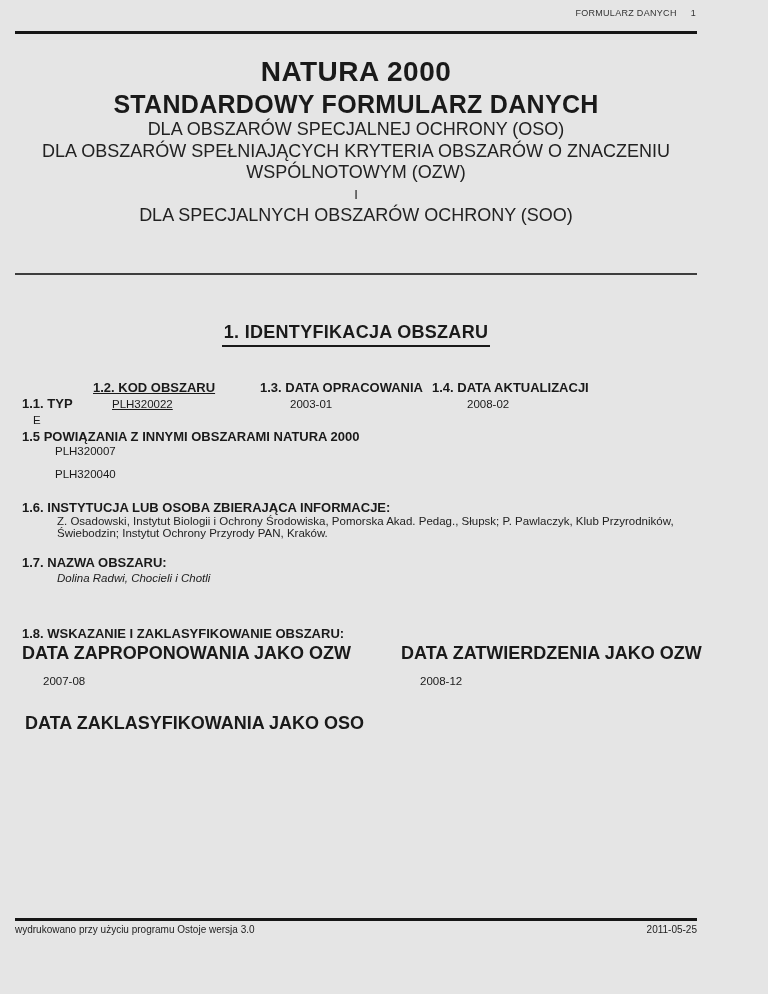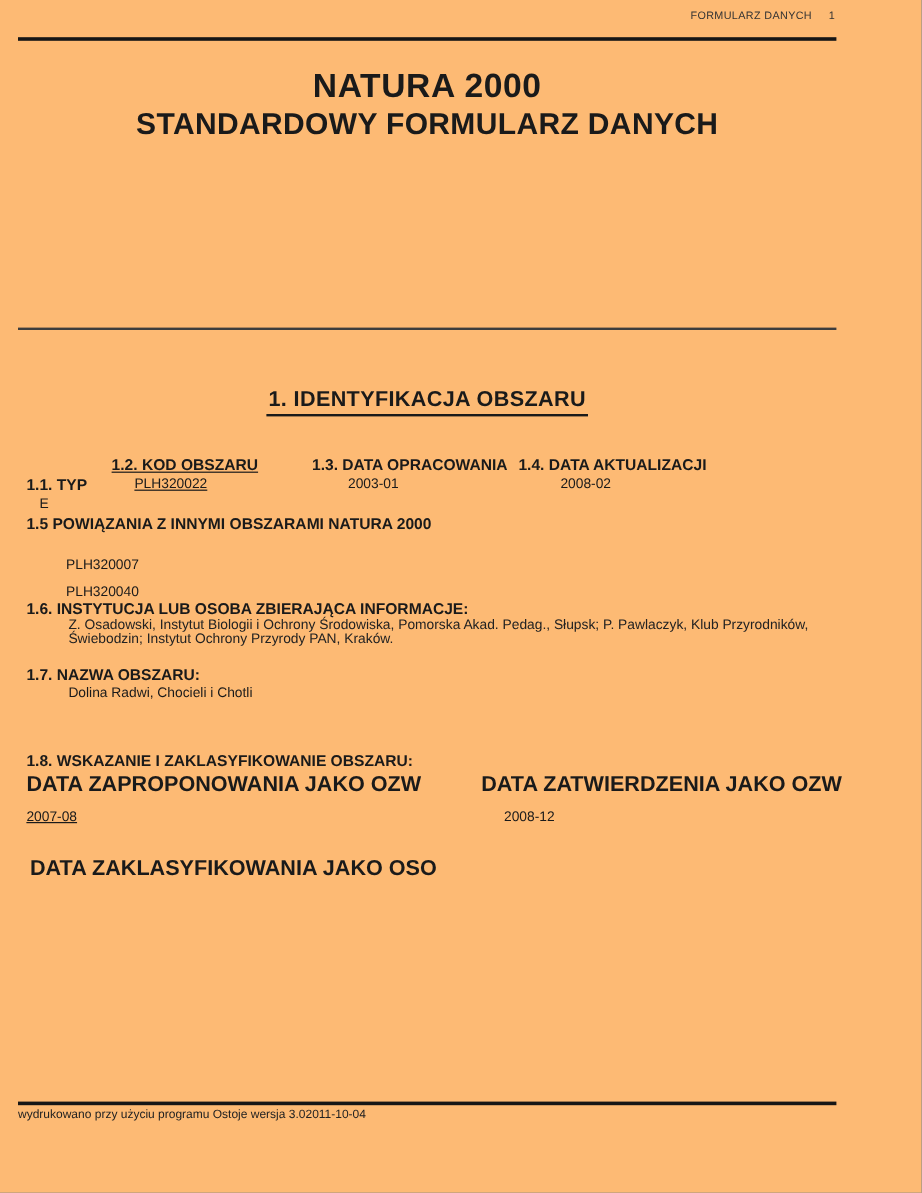--- a/index.html
+++ b/index.html
@@ -1,19 +1,19 @@
 <!DOCTYPE html>
 <html><head>
 <meta charset="utf-8">
 <style>
   html,body{margin:0;padding:0;background:#888;}
   .page{
     position:relative;
     width:768px;height:994px;
-    background:#fdba74;
+    background:#e5e5e5;
     font-family:"Liberation Sans", sans-serif;
     color:#1a1a1a;
     overflow:hidden;
   }
   
   .running-header{
     position:absolute;top:8px;right:72px;
     display:flex;align-items:baseline;gap:14px;
     font-size:9px;color:#333;letter-spacing:.3px;
   }
@@ -41,52 +41,59 @@
   .field-2{left:93px;text-decoration:underline;} .field-2 .val{padding-left:19px;}
   .field-3{left:260px;} .field-3 .val{padding-left:30px;}
   .field-4{left:432px;} .field-4 .val{padding-left:35px;}
 
   .blk-label{position:absolute;font-size:13px;font-weight:bold;white-space:nowrap;}
   .lbl-15{left:22px;top:429px;}
   .lbl-16{left:22px;top:500px;}
   .lbl-17{left:22px;top:555px;}
   .lbl-18{left:22px;top:626px;}
 
-  .codes{position:absolute;left:55px;top:460px;font-size:11.5px;line-height:22.5px;}
+  .codes{position:absolute;left:55px;top:440px;font-size:11.5px;line-height:22.5px;}
   .inst-body{position:absolute;left:57px;top:515px;width:640px;
     font-size:11.5px;line-height:12.3px;color:#222;}
-  .site-name{position:absolute;left:57px;top:572px;font-size:11.5px;}
+  .site-name{position:absolute;left:57px;top:572px;font-size:11.5px;font-style:italic;}
 
   .date-cell{position:absolute;}
   .date-cell .dlbl{font-size:18px;font-weight:bold;line-height:15px;white-space:nowrap;}
   .date-cell .dval{font-size:11.5px;margin-top:14px;}
-  .dc-1{left:22px;top:646px;}  .dc-1 .dval{text-decoration:underline;}
+  .dc-1{left:22px;top:646px;}  .dc-1 .dval{margin-left:21px;}
   .dc-2{left:401px;top:646px;} .dc-2 .dval{margin-left:19px;}
   .dc-3{left:25px;top:716px;}
   .dc-4{left:401px;top:716px;}
 
   .footer-row{position:absolute;left:15px;top:924px;width:682px;
-    display:flex;font-size:10px;color:#222;}
+    display:flex;justify-content:space-between;font-size:10px;color:#222;}
 </style>
 </head>
 <body>
 
 <div class="page">
 
   <div class="running-header">
     <span>FORMULARZ DANYCH</span>
     <span>1</span>
   </div>
   <div class="rule rule-top"></div>
 
   <div class="title-block">
     <div class="main-title">NATURA 2000</div>
     <div class="sub-title">STANDARDOWY FORMULARZ DANYCH</div>
   </div>
 
+  <div class="scope-block">
+    <div>DLA OBSZARÓW SPECJALNEJ OCHRONY (OSO)</div>
+    <div>DLA OBSZARÓW SPEŁNIAJĄCYCH KRYTERIA OBSZARÓW O ZNACZENIU</div>
+    <div>WSPÓLNOTOWYM (OZW)</div>
+    <div class="scope-line-i">I</div>
+    <div>DLA SPECJALNYCH OBSZARÓW OCHRONY (SOO)</div>
+  </div>
 
   <div class="rule rule-mid"></div>
 
   <div class="section-heading-wrap">
     <span class="section-heading">1. IDENTYFIKACJA OBSZARU</span>
   </div>
 
   <div class="field field-1">
     <div class="lbl">1.1. TYP</div>
     <div class="val">E</div>
@@ -127,16 +134,16 @@
     <div class="dval">2008-12</div>
   </div>
   <div class="date-cell dc-3">
     <div class="dlbl">DATA ZAKLASYFIKOWANIA JAKO OSO</div>
     <div class="dval"></div>
   </div>
 
   <div class="rule rule-bottom"></div>
   <div class="footer-row">
     <span>wydrukowano przy użyciu programu Ostoje wersja 3.0</span>
-    <span>2011-10-04</span>
+    <span>2011-05-25</span>
   </div>
 
 </div>
 
 </body></html>

